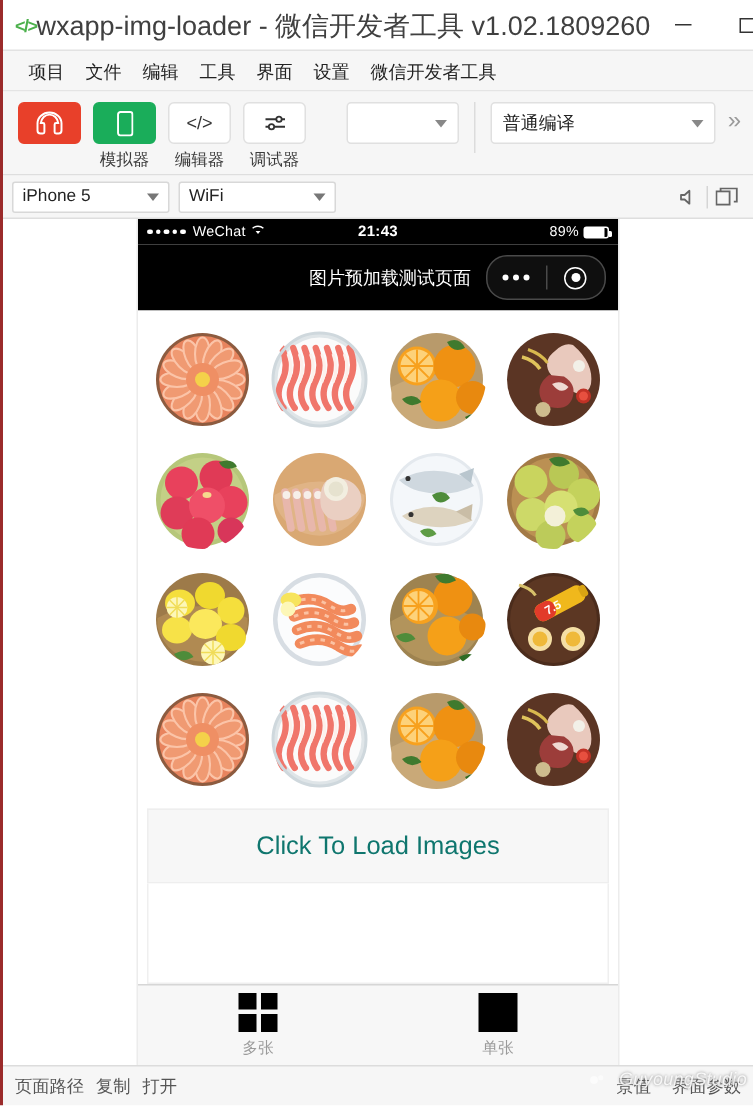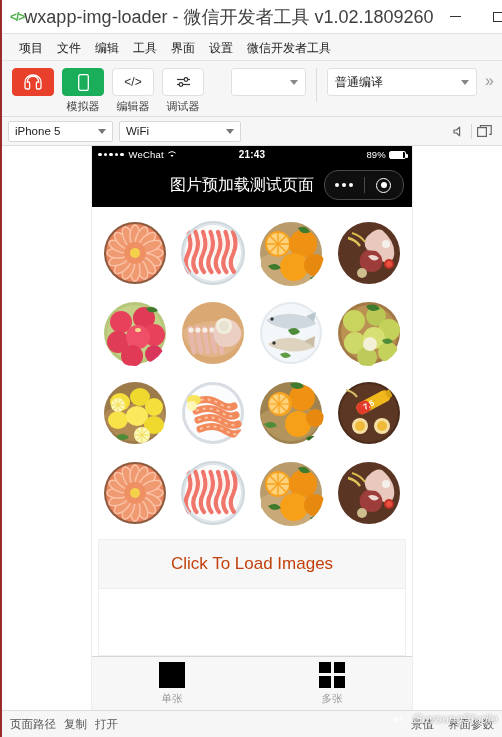--- a/index.html
+++ b/index.html
@@ -134,21 +134,21 @@
     width:17px;height:8px;border:1px solid #fff;border-radius:2px;position:relative;
     box-sizing:border-box;
   }
   .batt:after{content:"";position:absolute;right:-3px;top:2px;width:2px;height:4px;background:#fff;border-radius:0 1px 1px 0;}
   .batt i{display:block;height:100%;background:#fff;}
 
   .navbar{
     height:44px;background:#000;color:#fff;display:flex;align-items:center;
     justify-content:flex-end;padding-right:8px;box-sizing:border-box;
   }
-  .nav-title{font-size:16px;font-weight:500;margin-right:10px;}
+  .nav-title{font-size:12px;font-weight:500;margin-right:10px;}
   .capsule{
     width:78px;height:28px;border:1px solid #4a4a4a;border-radius:14px;
     display:flex;align-items:center;background:rgba(255,255,255,.06);
   }
   .cap-l{flex:1;display:flex;align-items:center;justify-content:center;gap:3px;}
   .cap-dot{width:4px;height:4px;border-radius:50%;background:#fff;display:block;}
   .cap-div{width:1px;height:16px;background:#4a4a4a;}
   .cap-r{flex:1;display:flex;align-items:center;justify-content:center;}
   .target{
     width:15px;height:15px;border:1.6px solid #fff;border-radius:50%;
@@ -165,21 +165,21 @@
     height:76px;display:flex;align-items:center;justify-content:center;
   }
   .thumb{
     width:66px;height:66px;border-radius:50%;position:relative;overflow:hidden;
     background:#fff;
   }
 
   .loadbtn{
     margin:8px 6px 0 6px;height:50px;background:#f7f7f7;border:1px solid #eee;
     display:flex;align-items:center;justify-content:center;
-    font-size:17px;color:#c2410c;cursor:pointer;box-sizing:border-box;
+    font-size:17px;color:#0f766e;cursor:pointer;box-sizing:border-box;
   }
   .blank{flex:1;background:#fff;border:1px solid #efefef;border-top:none;margin:0 6px;}
 
   .tabbar{
     height:54px;background:#f7f7f7;border-top:1px solid #d6d6d6;
     display:flex;align-items:center;box-sizing:border-box;
   }
   .tab{
     flex:1;display:flex;flex-direction:column;align-items:center;justify-content:center;
     gap:4px;cursor:pointer;
@@ -302,21 +302,21 @@
     </div>
 
     <div class="chev">»</div>
   </div>
 
   <div class="devicebar">
     <div class="dsel" style="width:105px;">
       <span>iPhone 5</span>
       <span class="dcaret"></span>
     </div>
-    <div class="dsel" style="width:122px;">
+    <div class="dsel" style="width:105px;">
       <span>WiFi</span>
       <span class="dcaret"></span>
     </div>
     <div class="db-spacer"></div>
     <div class="db-icon">
       <svg width="14" height="13" viewBox="0 0 14 13" aria-hidden="true">
         <path d="M2 5h2.4L7.6 2.2v8.6L4.4 8H2z" fill="none" stroke="#666" stroke-width="1.2" stroke-linejoin="round"></path>
       </svg>
     </div>
     <div style="width:1px;height:15px;background:#d5d5d5;"></div>
@@ -716,31 +716,31 @@
             </div>
           </div>
       </div>
 
       <div class="loadbtn">Click To Load Images</div>
 
       <div class="blank"></div>
 
       <div class="tabbar">
         <div class="tab">
-          <span class="ico-single"></span>
-          <span class="tab-lbl">单张</span>
-        </div>
-        <div class="tab">
           <span class="ico-multi">
             <span></span>
               <span></span>
               <span></span>
               <span></span>
           </span>
           <span class="tab-lbl">多张</span>
+        </div>
+        <div class="tab">
+          <span class="ico-single"></span>
+          <span class="tab-lbl">单张</span>
         </div>
       </div>
 
     </div>
   </div>
 
   <div class="statusfoot">
     <span class="sf-label">页面路径</span>
     <span class="sf-link">复制</span>
     <span class="sf-link">打开</span>

